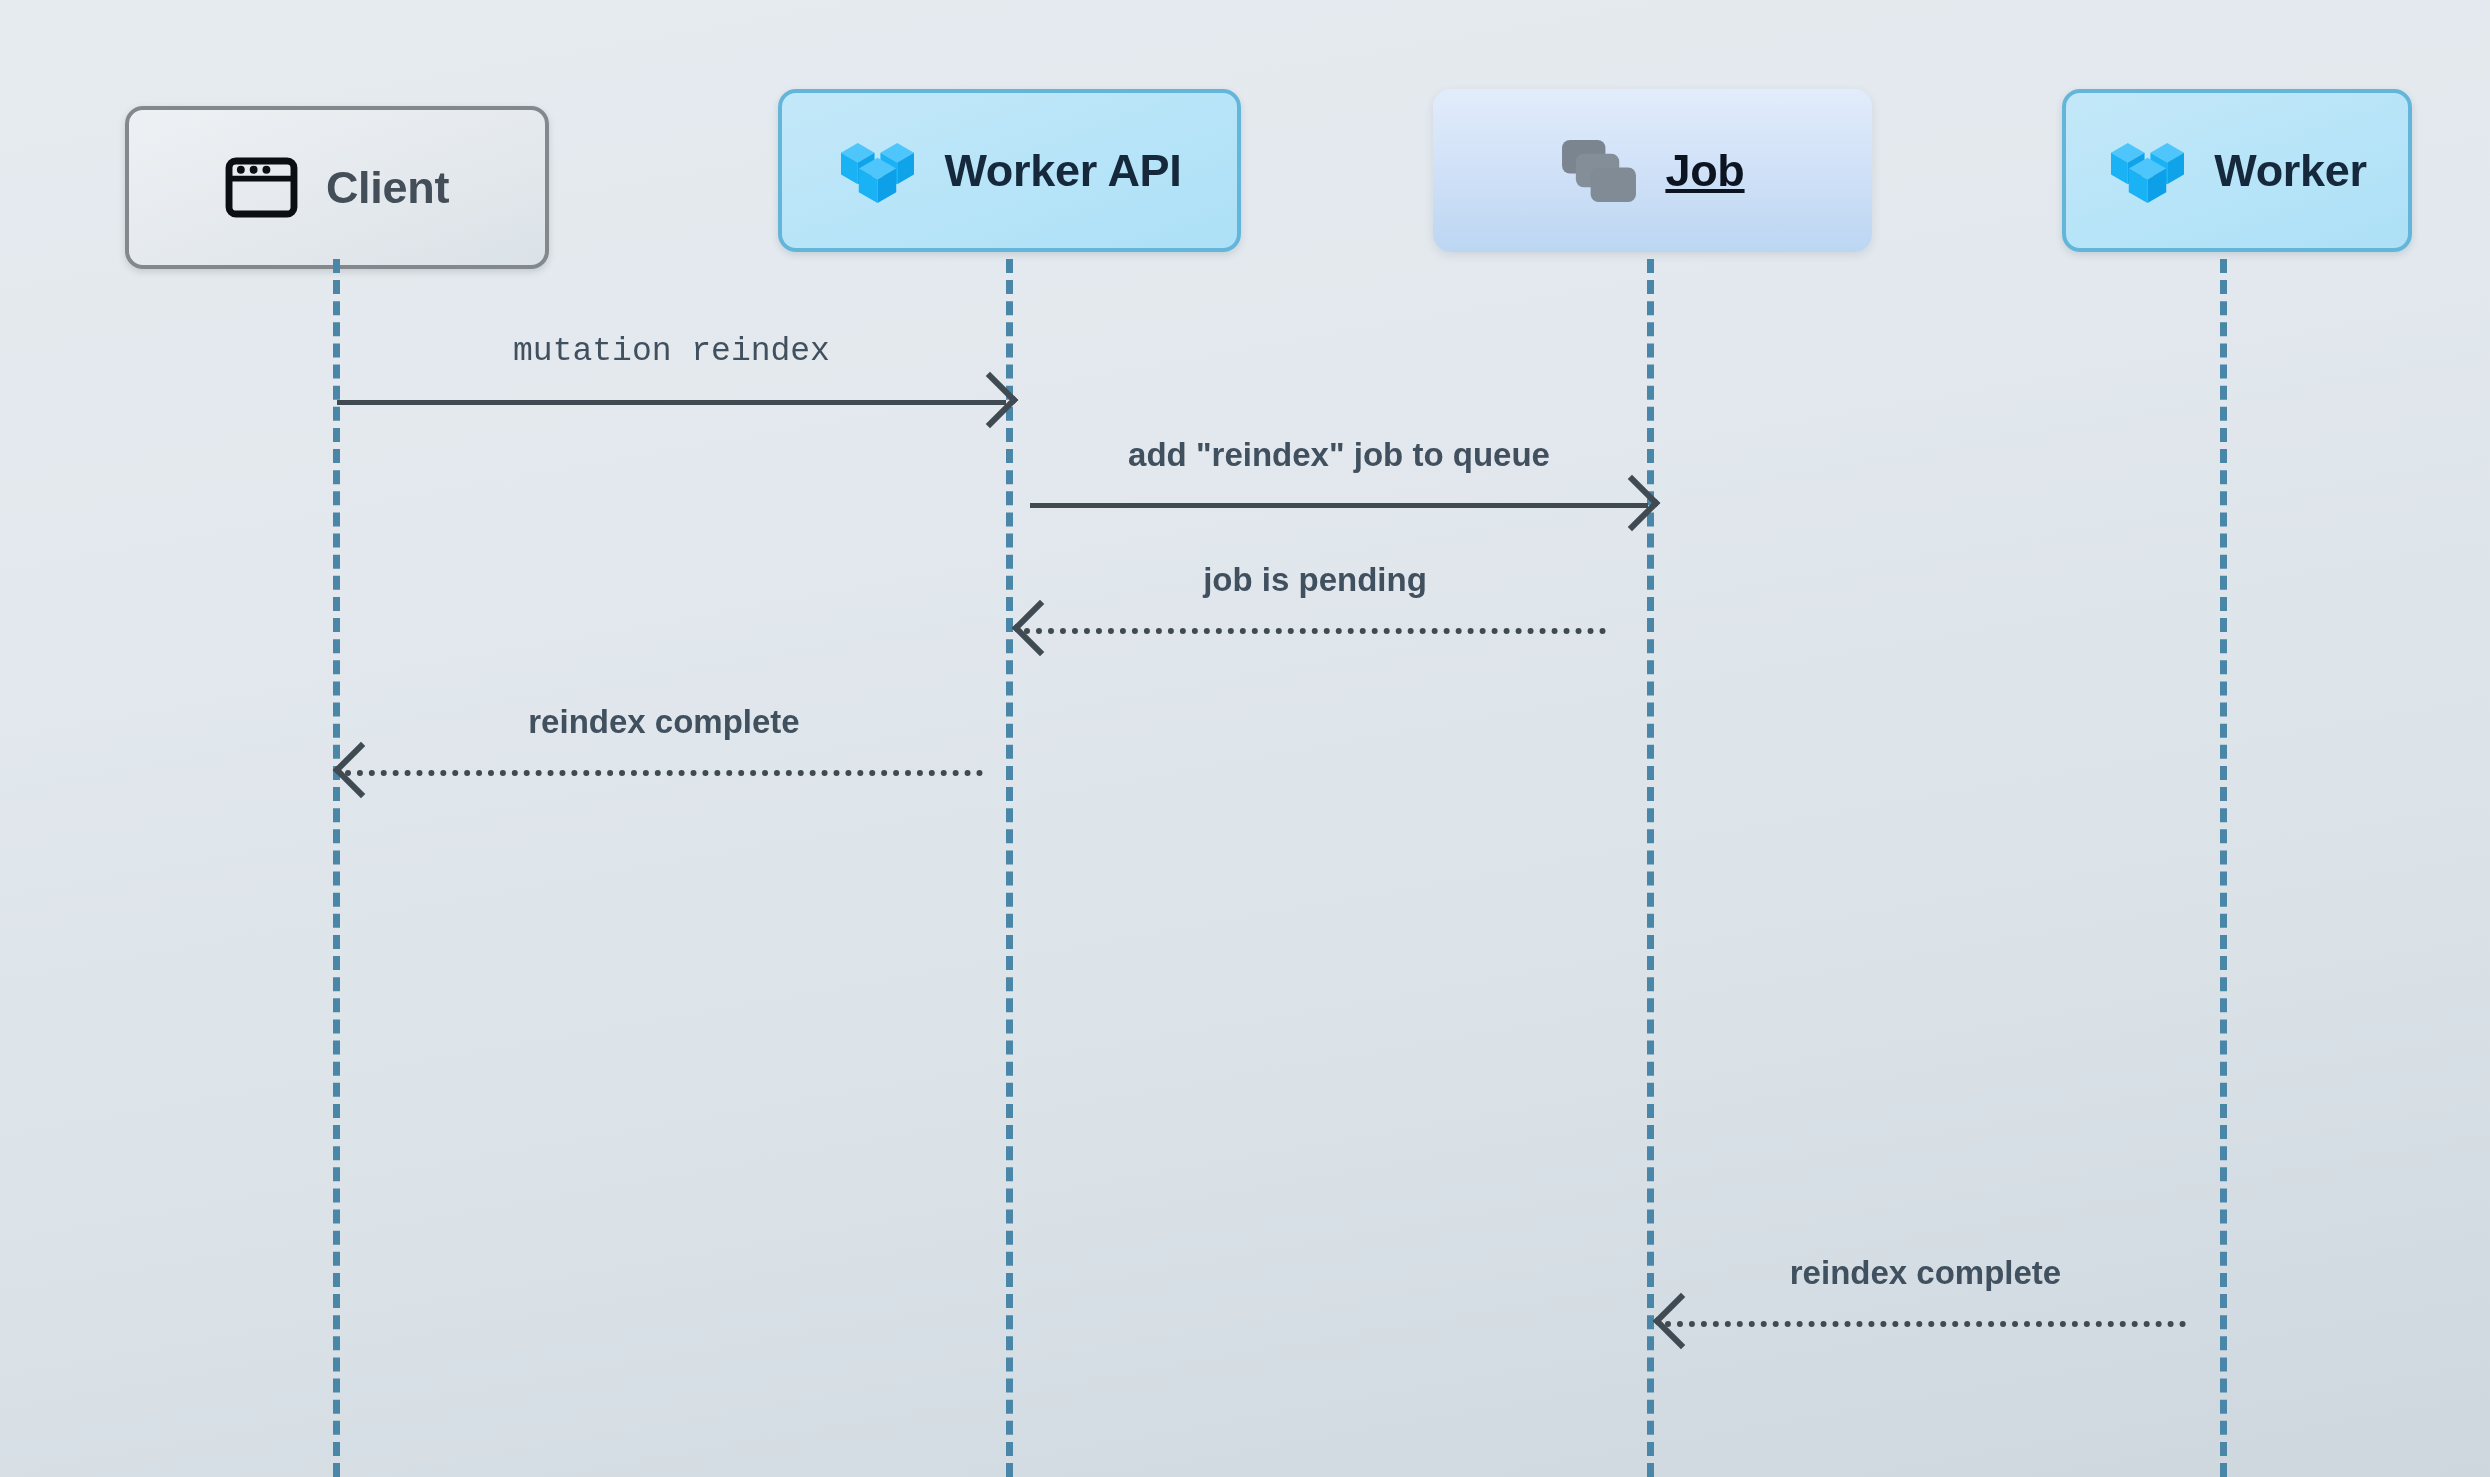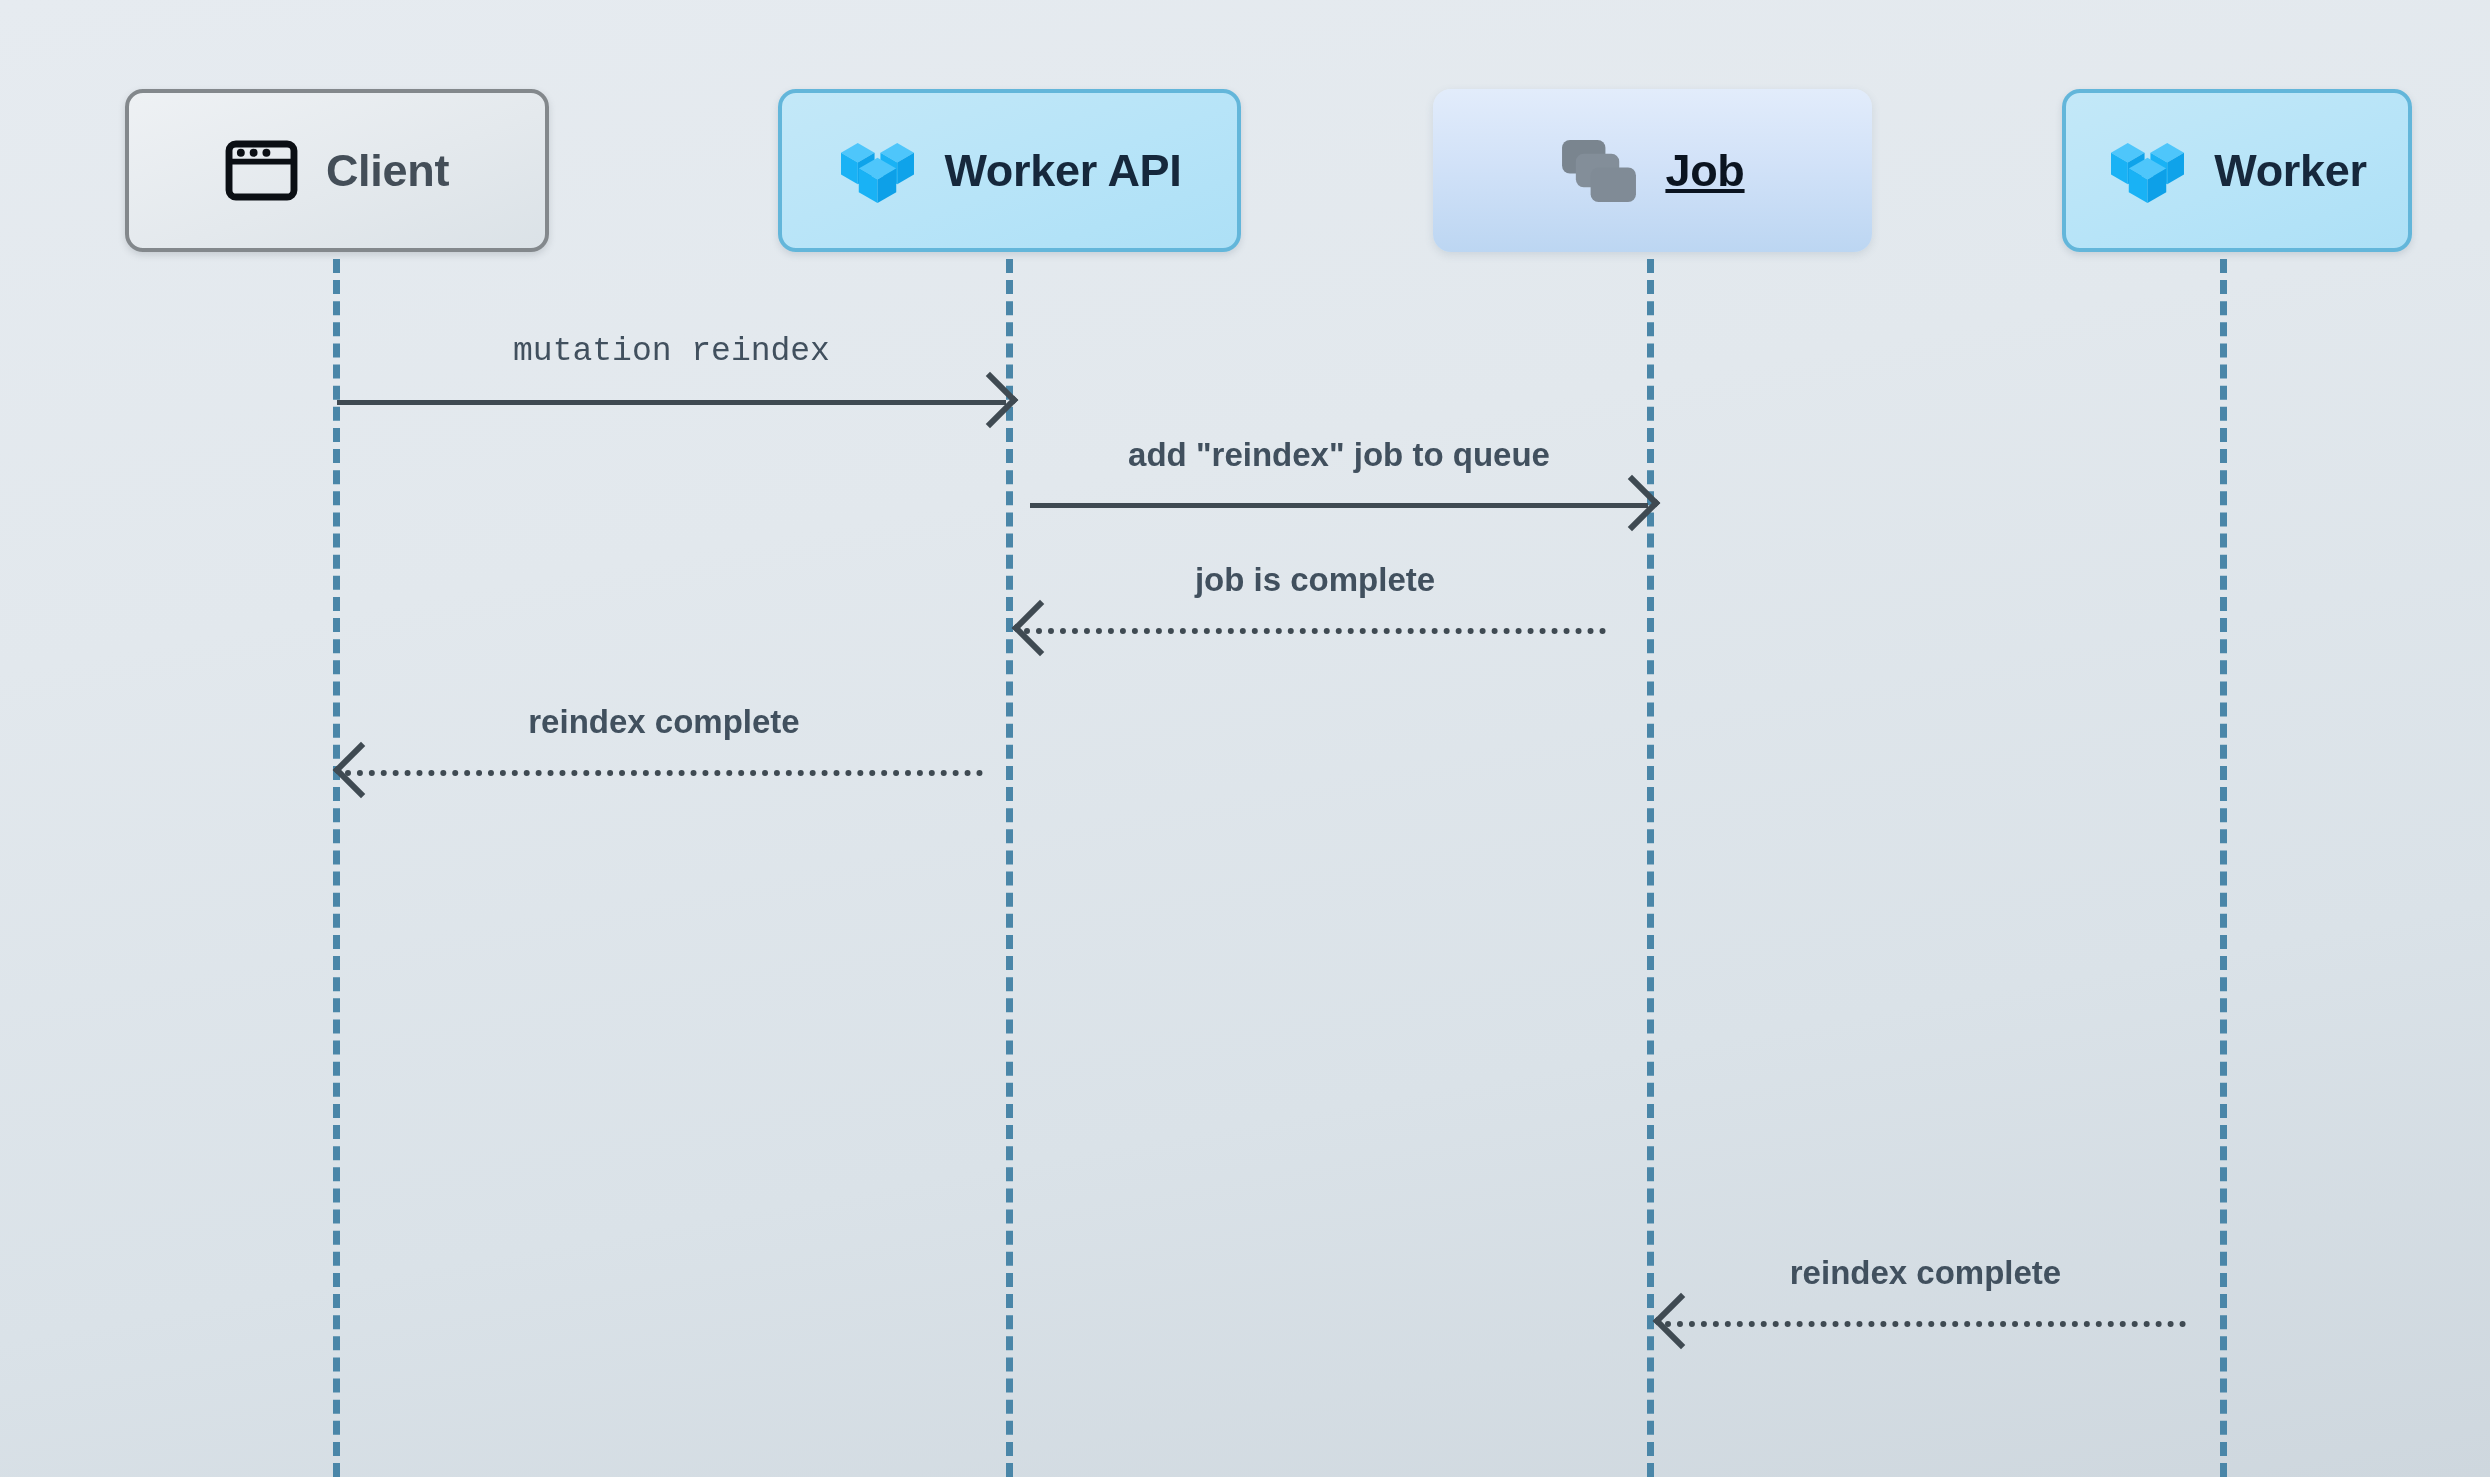--- a/index.html
+++ b/index.html
@@ -120,21 +120,21 @@
   .arrowhead.left {
     left: -4px;
     transform: translateY(-50%) rotate(-135deg);
   }
 </style>
 </head>
 <body>
 
 <div id="diagram-root">
 
-  <div class="participant p-client" style="left:125px; top:89px; width:424px;gap:28px;">
+  <div class="participant p-client" style="left:125px; top:106px; width:424px;gap:28px;">
     <span class="icon-wrap">
       <svg width="73" height="61" viewBox="0 0 74 62" aria-hidden="true">
         <rect x="4" y="4" width="66" height="54" rx="7" ry="7" fill="none" stroke="#0b0f14" stroke-width="7"></rect>
         <line x1="4" y1="22" x2="70" y2="22" stroke="#0b0f14" stroke-width="6"></line>
         <circle cx="16" cy="13" r="4" fill="#0b0f14"></circle>
         <circle cx="29" cy="13" r="4" fill="#0b0f14"></circle>
         <circle cx="42" cy="13" r="4" fill="#0b0f14"></circle>
       </svg>
     </span>
     <span class="p-label">Client</span>
@@ -199,21 +199,21 @@
     <div class="arrowhead right"></div>
   </div>
 
   <div class="message" style="left:1030px; top:436px; width:618px;">
     <div class="msg-label">add "reindex" job to queue</div>
     <div class="msg-line"></div>
     <div class="arrowhead right"></div>
   </div>
 
   <div class="message" style="left:1024px; top:561px; width:582px;">
-    <div class="msg-label">job is complete</div>
+    <div class="msg-label">job is pending</div>
     <div class="msg-line dotted"></div>
     <div class="arrowhead left"></div>
   </div>
 
   <div class="message" style="left:345px; top:703px; width:638px;">
     <div class="msg-label">reindex complete</div>
     <div class="msg-line dotted"></div>
     <div class="arrowhead left"></div>
   </div>
 

